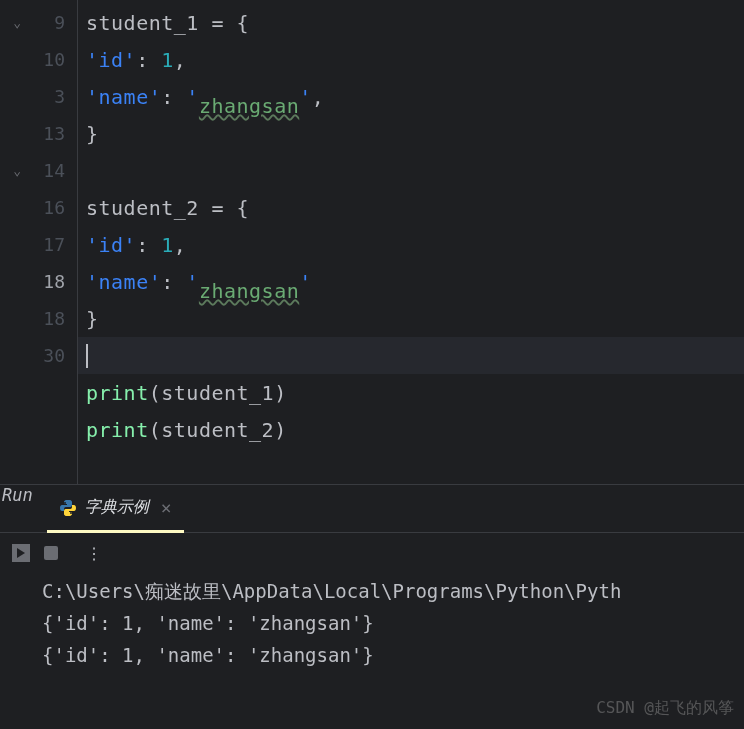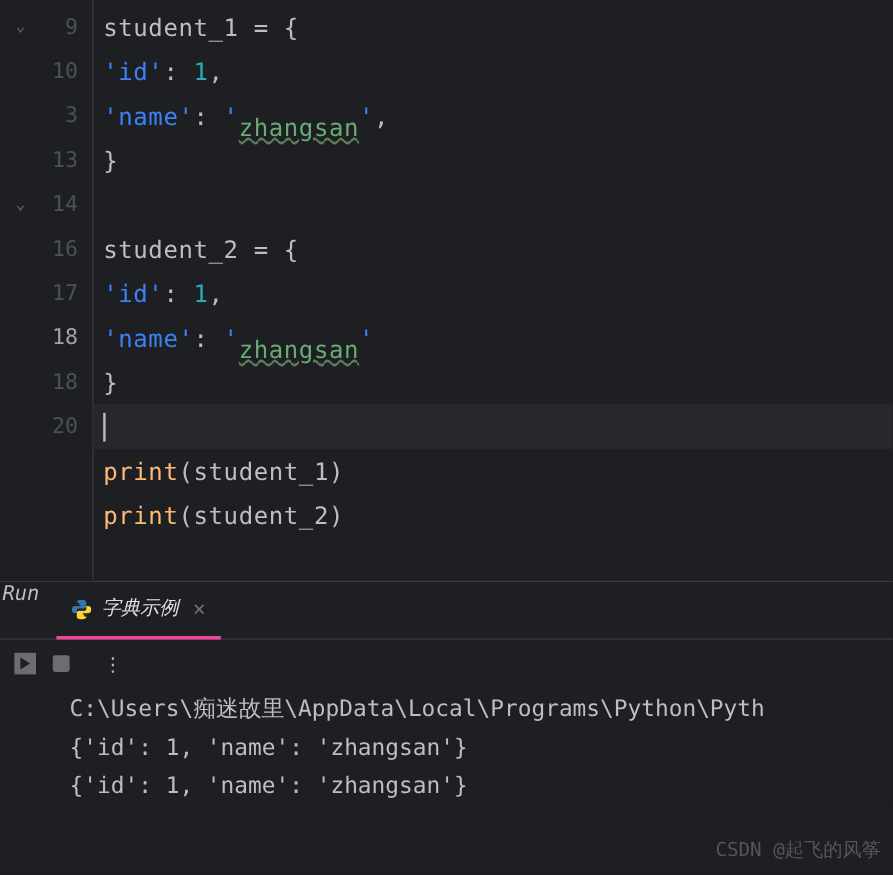--- a/index.html
+++ b/index.html
@@ -61,21 +61,21 @@
     .code-line.current {
       background: #26282e;
       margin-left: -8px;
       padding-left: 8px;
     }
     .k-var { color: #bcbec4; }
     .k-op { color: #bcbec4; }
     .k-punct { color: #bcbec4; }
     .k-str { color: #3b82f6; }
     .k-num { color: #2aacb8; }
-    .k-func { color: #fdba74; }
+    .k-func { color: #86efac; }
     .k-str-underline {
       color: #6aab73;
       text-decoration: underline;
       text-decoration-style: wavy;
       text-decoration-color: #5c7a5c;
       margin-top: 19px;
     }
     .bottom-panel {
       background: #1e1f22;
     }
@@ -90,21 +90,21 @@
     .run-label {
       color: #bcbec4;
       font-size: 17px;
       padding: 0 14px 0 2px;
     }
     .tab {
       display: flex;
       align-items: center;
       height: 48px;
       padding: 0 12px;
-      border-bottom: 3px solid #ec4899;
+      border-bottom: 3px solid #fef9c3;
       gap: 8px;
       position: relative;
     }
     .py-icon {
       width: 18px;
       height: 18px;
       display: inline-block;
     }
     .tab-name {
       color: #dfe1e5;
@@ -136,21 +136,21 @@
       background: #6b6d73;
       border-radius: 2px;
     }
     .more-btn {
       color: #bcbec4;
       font-size: 16px;
       letter-spacing: 2px;
       padding-left: 14px;
     }
     .console {
-      padding-left: 58px;
+      padding-left: 42px;
       padding-top: 2px;
       font-size: 19px;
       line-height: 32px;
       color: #bcbec4;
     }
     .console-line {
       white-space: pre;
     }
     .watermark {
       position: absolute;
@@ -196,21 +196,21 @@
     <div class="gutter-line">
         <span>17</span>
       </div>
     <div class="gutter-line" style="color:#a0a3aa;">
         <span>18</span>
       </div>
     <div class="gutter-line">
         <span>18</span>
       </div>
     <div class="gutter-line">
-        <span>20</span>
+        <span>30</span>
       </div>
   </div>
   <div class="code-area">
     <div class="code-line"><span class="k-var">student_1</span><span class="k-op"> = {</span></div>
     <div class="code-line">    <span class="k-str">'id'</span><span class="k-punct">: </span><span class="k-num">1</span><span class="k-punct">,</span></div>
     <div class="code-line">    <span class="k-str">'name'</span><span class="k-punct">: </span><span class="k-str">'</span><span class="k-str-underline">zhangsan</span><span class="k-str">'</span><span class="k-punct">,</span></div>
     <div class="code-line"><span class="k-punct">}</span></div>
     <div class="code-line"></div>
     <div class="code-line"><span class="k-var">student_2</span><span class="k-op"> = {</span></div>
     <div class="code-line">    <span class="k-str">'id'</span><span class="k-punct">: </span><span class="k-num">1</span><span class="k-punct">,</span></div>

